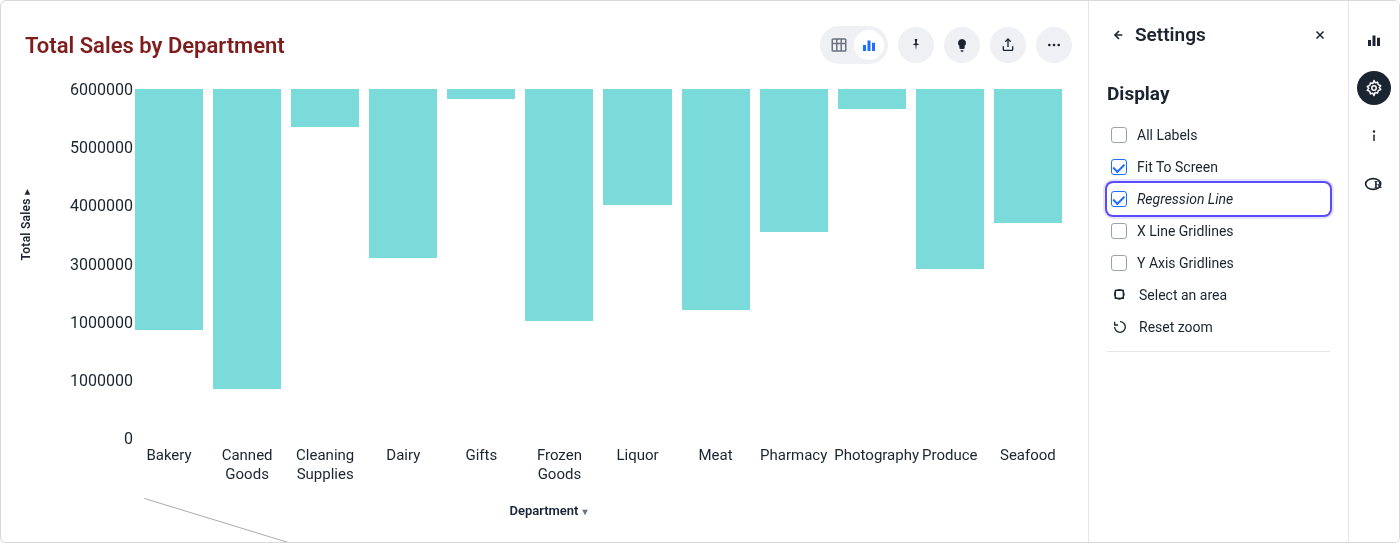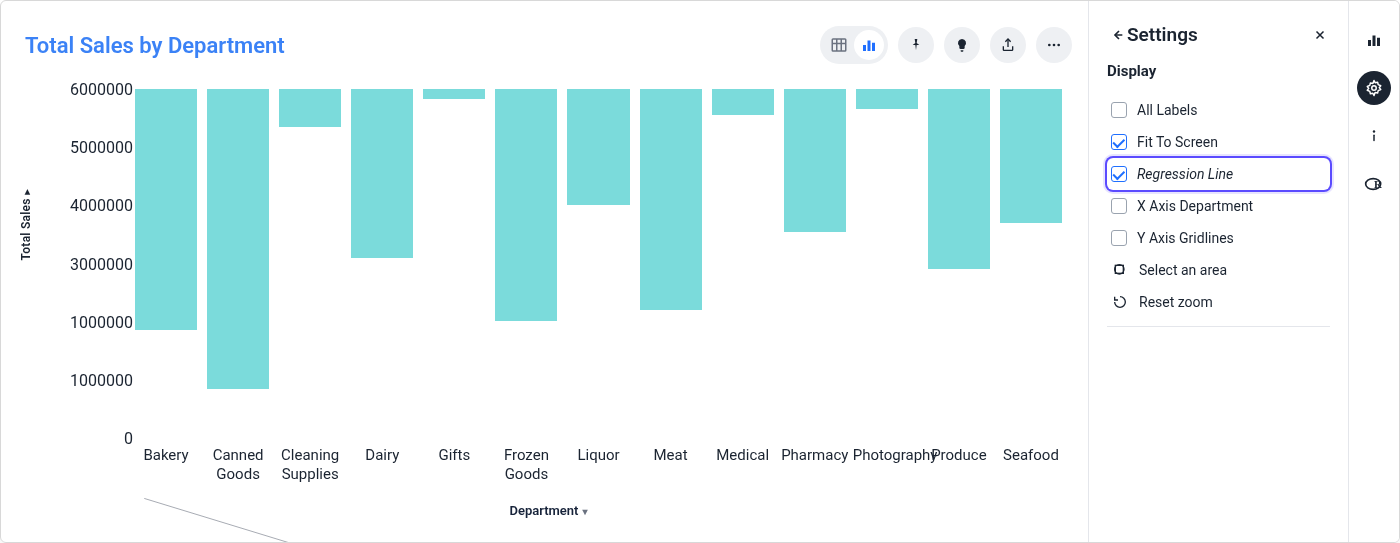--- a/index.html
+++ b/index.html
@@ -19,21 +19,21 @@
     border:1px solid #d8d8d8;border-radius:6px;
     display:flex;position:relative;overflow:hidden;
     box-shadow:0 8px 16px -8px rgba(0,0,0,.25);
   }
   
   .main{
     flex:1;display:flex;flex-direction:column;
     padding:24px 16px 18px 24px;position:relative;
   }
   .main-header{display:flex;align-items:center;justify-content:space-between;height:40px;}
-  .title{font-size:22px;font-weight:600;color:#3b82f6;}
+  .title{font-size:22px;font-weight:600;color:#7f1d1d;}
   .toolbar{display:flex;align-items:center;gap:10px;}
   .pill{
     display:flex;align-items:center;background:#eef0f3;border-radius:999px;padding:4px;
   }
   .pill-btn{
     width:30px;height:30px;border-radius:999px;display:flex;align-items:center;justify-content:center;
     cursor:pointer;
   }
   .pill-btn.active{background:#fff;}
   .round-btn{
@@ -58,24 +58,24 @@
   .regline{position:absolute;inset:0;pointer-events:none;}
   .xlabel{
     position:absolute;bottom:6px;left:0;right:0;text-align:center;font-size:13px;font-weight:600;color:#17233a;margin-top:14px;
   }
   .xlabel .chev{font-size:10px;color:#6b7280;margin-left:4px}
   
   .panel{
     width:260px;border-left:1px solid var(--border);background:var(--panel-bg);
     padding:22px 18px 12px 18px;box-sizing:border-box;display:flex;flex-direction:column;gap:0;
   }
-  .panel-header{display:flex;align-items:center;margin-bottom:16px;position:relative;}
+  .panel-header{display:flex;align-items:center;gap:8px;margin-bottom:36px;position:relative;}
   .back-btn,.close-btn{width:20px;height:20px;display:flex;align-items:center;justify-content:center;cursor:pointer;color:#1b2431}
   .panel-title{font-size:19px;font-weight:600;flex:1;}
-  .section-label{font-size:15px;font-weight:700;color:#1b2431;margin-bottom:14px;}
+  .section-label{font-size:19px;font-weight:700;color:#1b2431;margin-bottom:14px;}
   .opt{display:flex;align-items:center;gap:10px;font-size:14px;color:#1b2431;padding:8px 4px;cursor:pointer;border-radius:6px;}
   .opt.highlight{box-shadow:0 0 0 2px var(--highlight), var(--shadow);border-radius:6px;font-style:italic;}
   .cb{width:16px;height:16px;border:1.5px solid #9aa3af;border-radius:3px;box-sizing:border-box;display:flex;align-items:center;justify-content:center;flex-shrink:0;}
   .cb.checked{border-color:#1f6fff;}
   .cb.checked::after{content:"";width:9px;height:5px;border:2px solid #1f6fff;border-top:none;border-right:none;transform:rotate(-45deg) translate(0px,-1px);}
   .opt-icon{width:18px;display:flex;justify-content:center;color:#1b2431;flex-shrink:0}
   .divider{border:none;border-top:1px solid var(--border);margin:8px 0 0 0;}
   
   .rail{
     width:50px;border-left:1px solid var(--border);background:var(--railbg);
@@ -179,24 +179,20 @@
             </div>
             <div class="bar-slot">
               <div class="bar" style="height: 33.3333%;"></div>
               <div class="bar-label">Liquor</div>
             </div>
             <div class="bar-slot">
               <div class="bar" style="height: 63.3333%;"></div>
               <div class="bar-label">Meat</div>
             </div>
             <div class="bar-slot">
-              <div class="bar" style="height: 7.5%;"></div>
-              <div class="bar-label">Medical</div>
-            </div>
-            <div class="bar-slot">
               <div class="bar" style="height: 40.8333%;"></div>
               <div class="bar-label">Pharmacy</div>
             </div>
             <div class="bar-slot">
               <div class="bar" style="height: 5.83333%;"></div>
               <div class="bar-label">Photography</div>
             </div>
             <div class="bar-slot">
               <div class="bar" style="height: 51.6667%;"></div>
               <div class="bar-label">Produce</div>
@@ -240,21 +236,21 @@
     <div class="opt">
       <span class="cb checked"></span>
       <span>Fit To Screen</span>
     </div>
     <div class="opt highlight">
       <span class="cb checked"></span>
       <span>Regression Line</span>
     </div>
     <div class="opt">
       <span class="cb"></span>
-      <span>X Axis Department</span>
+      <span>X Line Gridlines</span>
     </div>
     <div class="opt">
       <span class="cb"></span>
       <span>Y Axis Gridlines</span>
     </div>
     <div class="opt">
       <span class="opt-icon">
         <svg width="16" height="16" viewBox="0 0 24 24" fill="none" stroke="#1b2431" stroke-width="2">
             <circle cx="11" cy="11" r="7"></circle>
             <rect x="5" y="5" width="12" height="12" fill="none"></rect>

